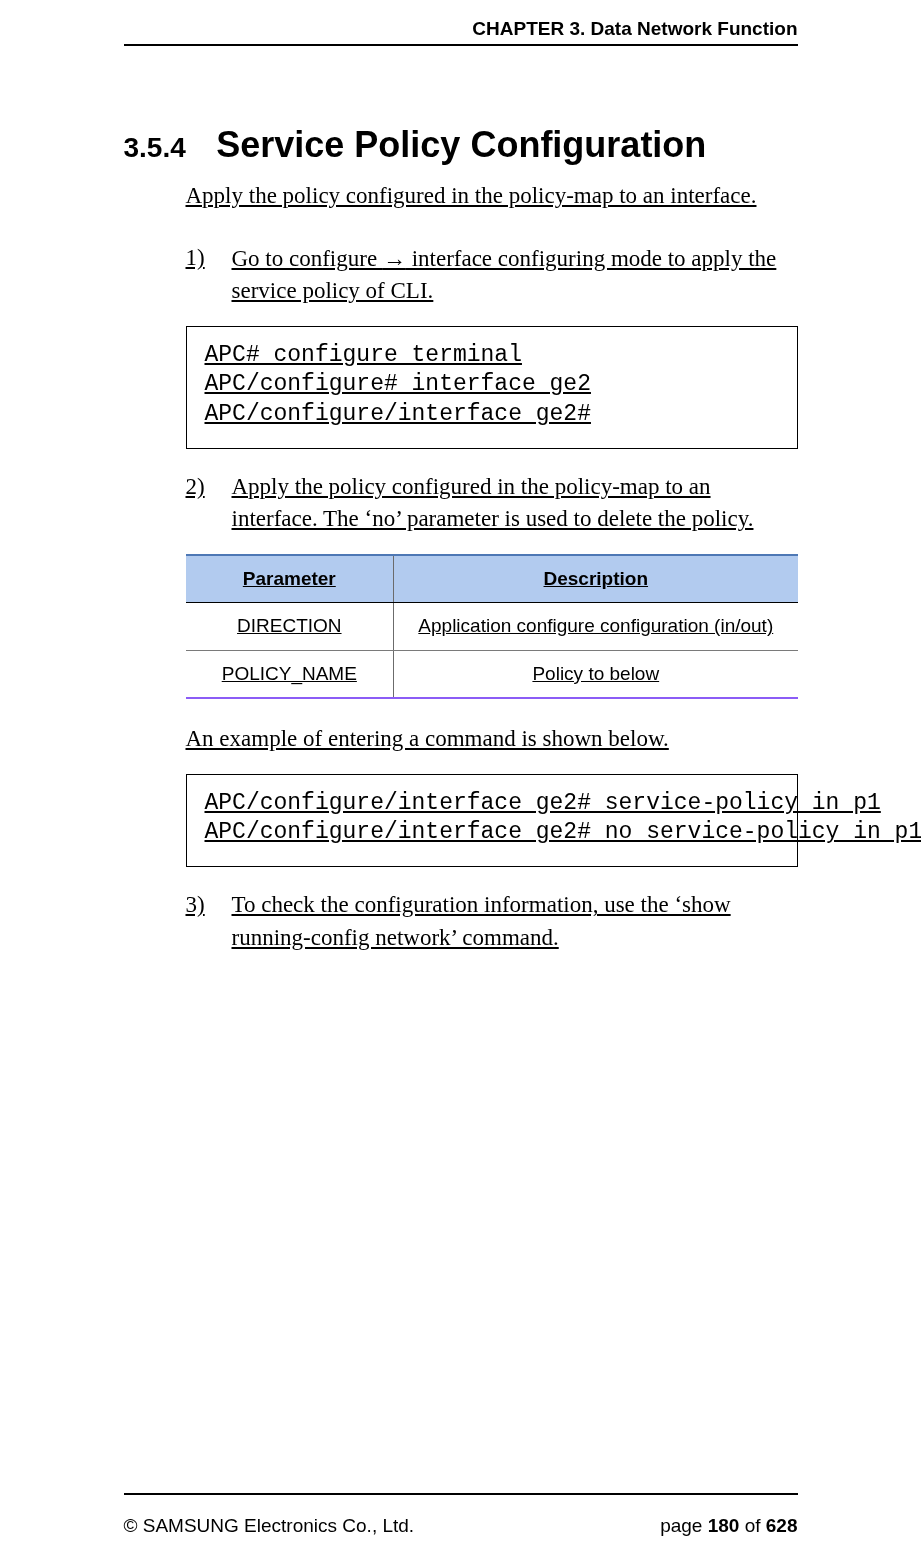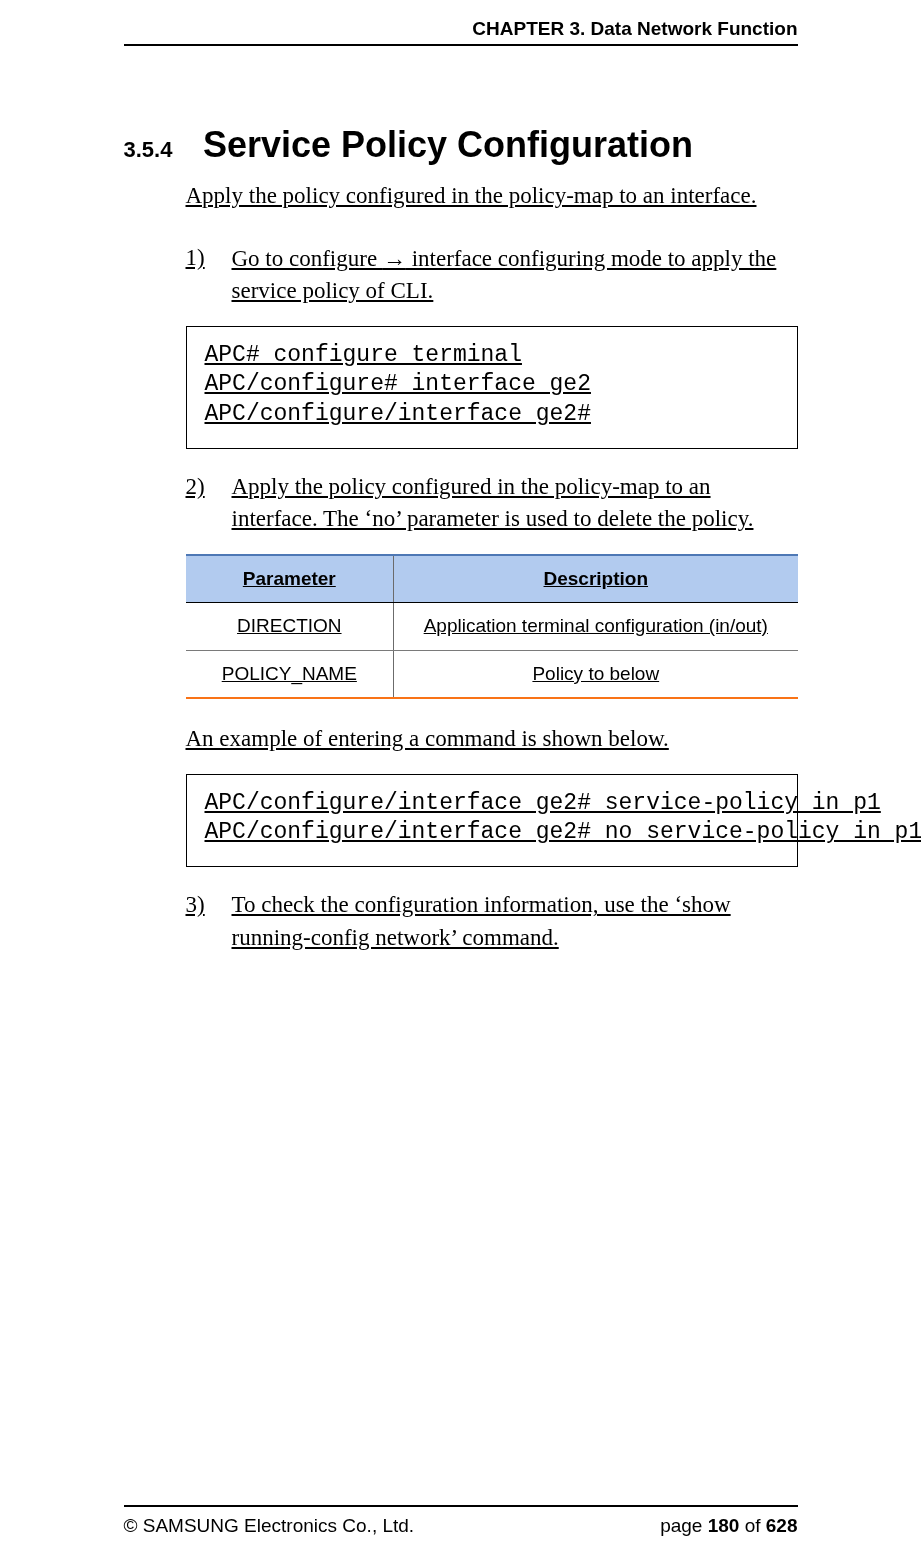--- a/index.html
+++ b/index.html
@@ -26,21 +26,21 @@
     padding-bottom: 4px;
     border-bottom: 2px solid #000;
   }
   .section-heading {
     margin-top: 78px;
     margin-bottom: 14px;
     font-family: Arial, Helvetica, sans-serif;
     font-weight: bold;
   }
   .section-number {
-    font-size: 22px;
+    font-size: 28px;
   }
   .section-title {
     font-size: 36px;
     margin-left: 26px;
   }
   .body {
     padding-left: 62px;
     font-size: 23px;
     line-height: 1.4;
     text-decoration: underline;
@@ -77,21 +77,21 @@
   .bullets li::before {
     content: "•";
     display: inline-block;
     width: 20px;
     margin-left: -20px;
   }
   .param-table {
     width: 100%;
     border-collapse: collapse;
     border-top: 2px solid #4e78b5;
-    border-bottom: 2px solid #f97316;
+    border-bottom: 2px solid #8b5cf6;
     font-family: Arial, Helvetica, sans-serif;
     font-size: 19px;
     margin: 18px 0 24px 0;
   }
   .param-table th {
     background: #b2cbef;
     font-weight: bold;
     text-align: center;
     padding: 10px 12px;
     border-bottom: 1px solid #000;
@@ -115,21 +115,21 @@
     margin: 0 0 12px 0;
   }
   .footer {
     position: absolute;
     left: 55px;
     right: 55px;
     bottom: 28px;
     border-top: 2px solid #000;
     font-family: Arial, Helvetica, sans-serif;
     font-size: 19px;
-    padding-top: 8px;
+    padding-top: 20px;
   }
   .footer-inner {
     display: flex;
     justify-content: space-between;
   }
   .page-info b { font-weight: bold; }
 </style>
 </head>
 <body>
 
@@ -168,21 +168,21 @@
     <table class="param-table">
       <thead>
         <tr>
           <th>Parameter</th>
           <th>Description</th>
         </tr>
       </thead>
       <tbody>
         <tr>
           <td>DIRECTION</td>
-          <td>Application terminal configuration (in/out)</td>
+          <td>Application configure configuration (in/out)</td>
         </tr>
         <tr>
           <td>POLICY_NAME</td>
           <td>Policy to below</td>
         </tr>
       </tbody>
     </table>
 
     <p class="note">An example of entering a command is shown below.</p>
 

